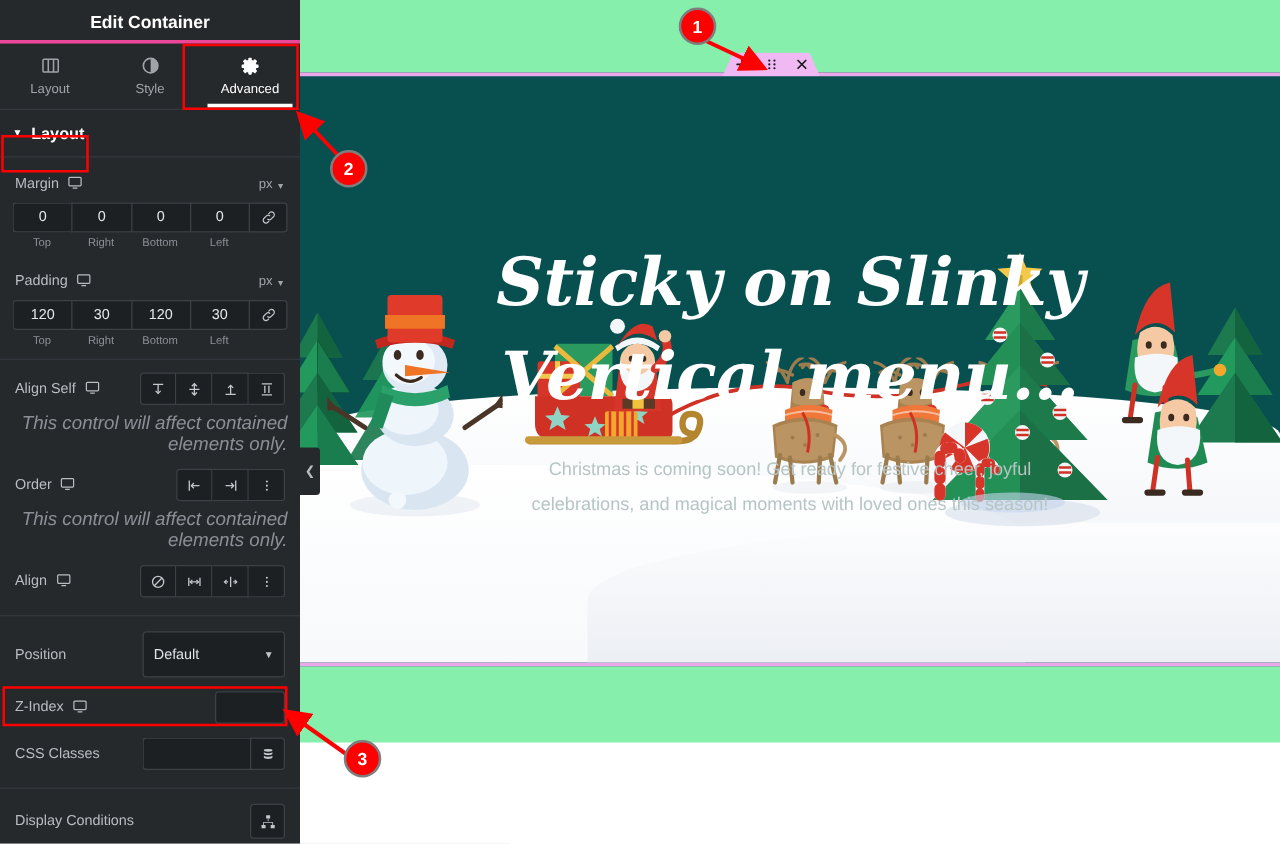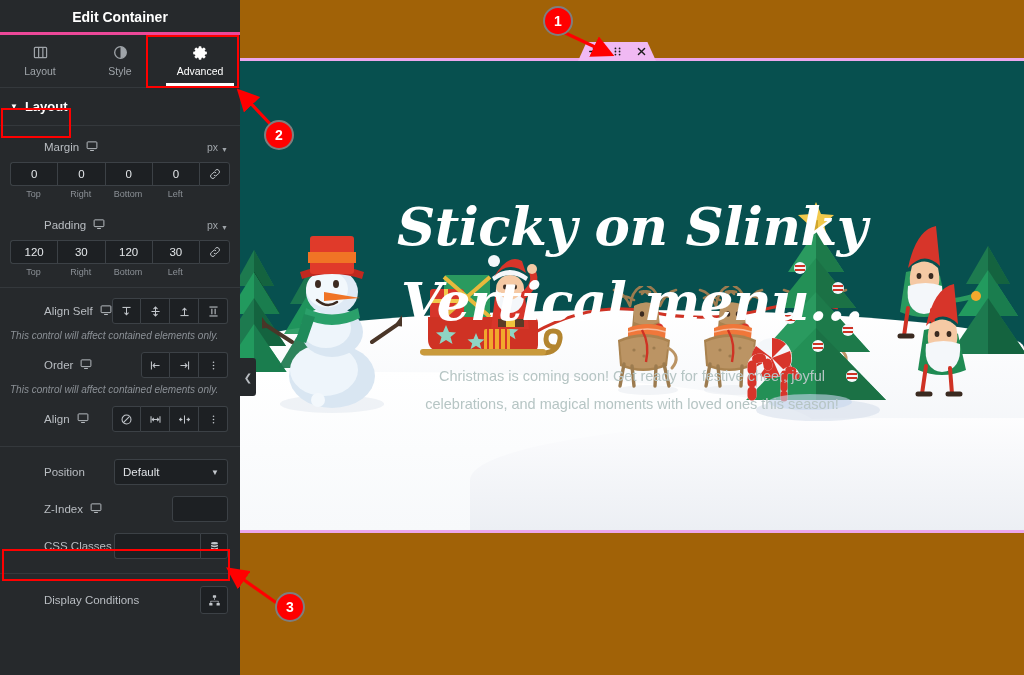--- a/index.html
+++ b/index.html
@@ -52,21 +52,21 @@
   .section-head {
     height: 38px; display: flex; align-items: center;
     padding: 0 10px; gap: 7px;
     font-size: 13px; font-weight: bold; color: #ffffff;
     border-bottom: 1px solid #34383c;
   }
   .caret { font-size: 8px; color: #ffffff; }
 
   .row {
     display: flex; align-items: center;
-    padding: 0 12px; min-height: 26px; margin-left: 32px;
+    padding: 0 12px; min-height: 26px;
   }
   .row-label {
     font-size: 11.5px; color: #b9bdc2;
     display: flex; align-items: center; gap: 7px;
   }
   .spacer { flex: 1; }
   .unit {
     font-size: 10.5px; color: #9fa4a9;
     display: flex; align-items: flex-end; gap: 3px;
     cursor: pointer;
@@ -106,26 +106,27 @@
     background: #1d2023;
     border: 1px solid #3c4146;
     border-left: none;
     display: flex; align-items: center; justify-content: center;
     color: #c3c7cc; cursor: pointer;
   }
   .gbtn:first-child { border-left: 1px solid #3c4146; border-radius: 3px 0 0 3px; }
   .gbtn:last-child { border-radius: 0 3px 3px 0; }
 
   .note {
-    font-size: 10px; color: #8b9096; font-style: italic;
+    font-size: 15px; color: #8b9096; font-style: italic;
     padding: 6px 10px 0;
+    text-align: right;
   }
 
   .select {
-    width: 114px; height: 26px;
+    width: 114px; height: 37px;
     background: #1d2023; border: 1px solid #3c4146; border-radius: 3px;
     color: #dfe2e6; font-size: 11.5px;
     display: flex; align-items: center; padding: 0 8px;
     cursor: pointer;
   }
   .select .cv { margin-left: auto; font-size: 8px; color: #c3c7cc; }
 
   .text-input {
     width: 56px; height: 26px;
     background: #1d2023; border: 1px solid #3c4146; border-radius: 3px;
@@ -162,22 +163,22 @@
     background: #26292c;
     border-radius: 0 3px 3px 0;
     display: flex; align-items: center; justify-content: center;
     color: #b9bdc2; font-size: 10px;
     cursor: pointer; z-index: 30;
   }
 
   
   #canvas {
     position: absolute; left: 240px; top: 0;
-    width: 784px; height: 675px;
-    background: #a16207;
+    width: 784px; height: 594px;
+    background: #86efac;
     overflow: hidden;
   }
   #hero {
     position: absolute; left: 0; top: 58px;
     width: 784px; height: 475px;
     background: #07504f;
     border-top: 3px solid #eba7ec;
     border-bottom: 3px solid #eba7ec;
     overflow: hidden;
   }

